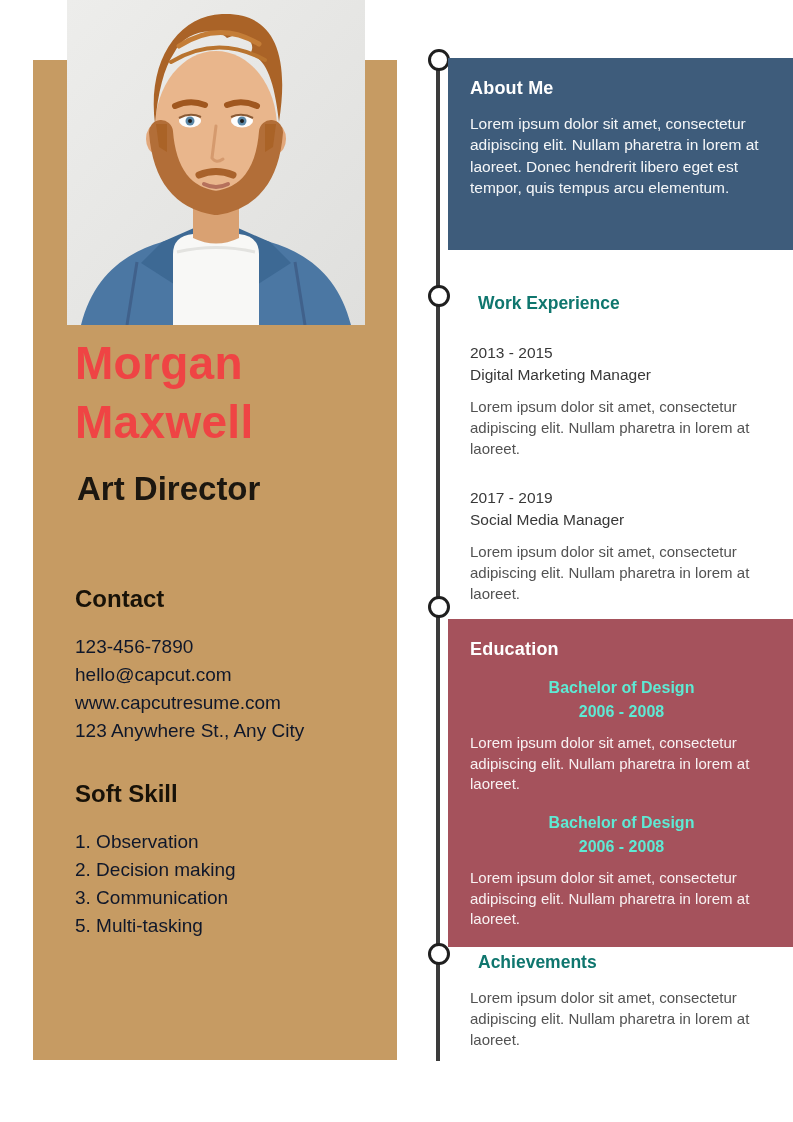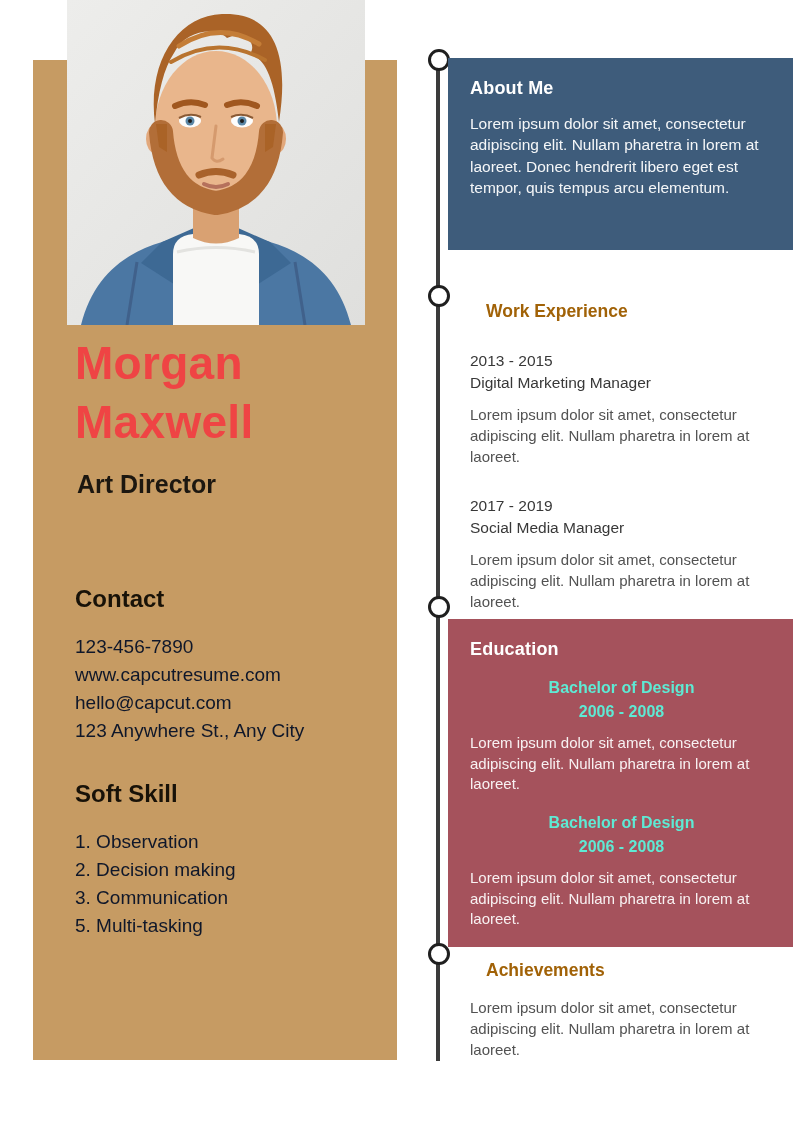--- a/index.html
+++ b/index.html
@@ -30,21 +30,21 @@
     width: 310px;
     font-size: 46px;
     font-weight: 700;
     line-height: 1.28;
     letter-spacing: .3px;
     color: #ef4444;
   }
   .job-title {
     position: absolute;
     left: 77px; top: 470px;
-    font-size: 25px;
+    font-size: 33px;
     font-weight: 600;
     color: #1c1710;
   }
   .section-h {
     position: absolute;
     left: 75px;
     font-size: 24px;
     font-weight: 700;
     color: #181208;
   }
@@ -103,24 +103,24 @@
     color: rgba(255,255,255,.95);
   }
   .plain-section {
     position: absolute;
     left: 470px;
     width: 318px;
   }
   .sec-work { top: 285px; }
   .sec-ach  { top: 944px; }
   .plain-section h2 {
-    margin: 16px;
+    margin: 8px;
     font-size: 17.5px;
     font-weight: 700;
-    color: #a16207;
+    color: #0f766e;
   }
   .entry { margin-top: 28px; }
   .entry .dates,
   .entry .role {
     font-size: 15.5px;
     line-height: 1.45;
     color: #383838;
   }
   .entry .body,
   .sec-ach .body {
@@ -204,22 +204,22 @@
 
   <div class="name">
     <div>Morgan</div>
     <div>Maxwell</div>
   </div>
   <div class="job-title">Art Director</div>
 
   <div class="section-h contact-h">Contact</div>
   <div class="side-list contact-list">
     <div>123-456-7890</div>
+    <div>hello@capcut.com</div>
     <div>www.capcutresume.com</div>
-    <div>hello@capcut.com</div>
     <div>123 Anywhere St., Any City</div>
   </div>
 
   <div class="section-h skills-h">Soft Skill</div>
   <div class="side-list skills-list">
     <div>1. Observation</div>
     <div>2. Decision making</div>
     <div>3. Communication</div>
     <div>5. Multi-tasking</div>
   </div>

